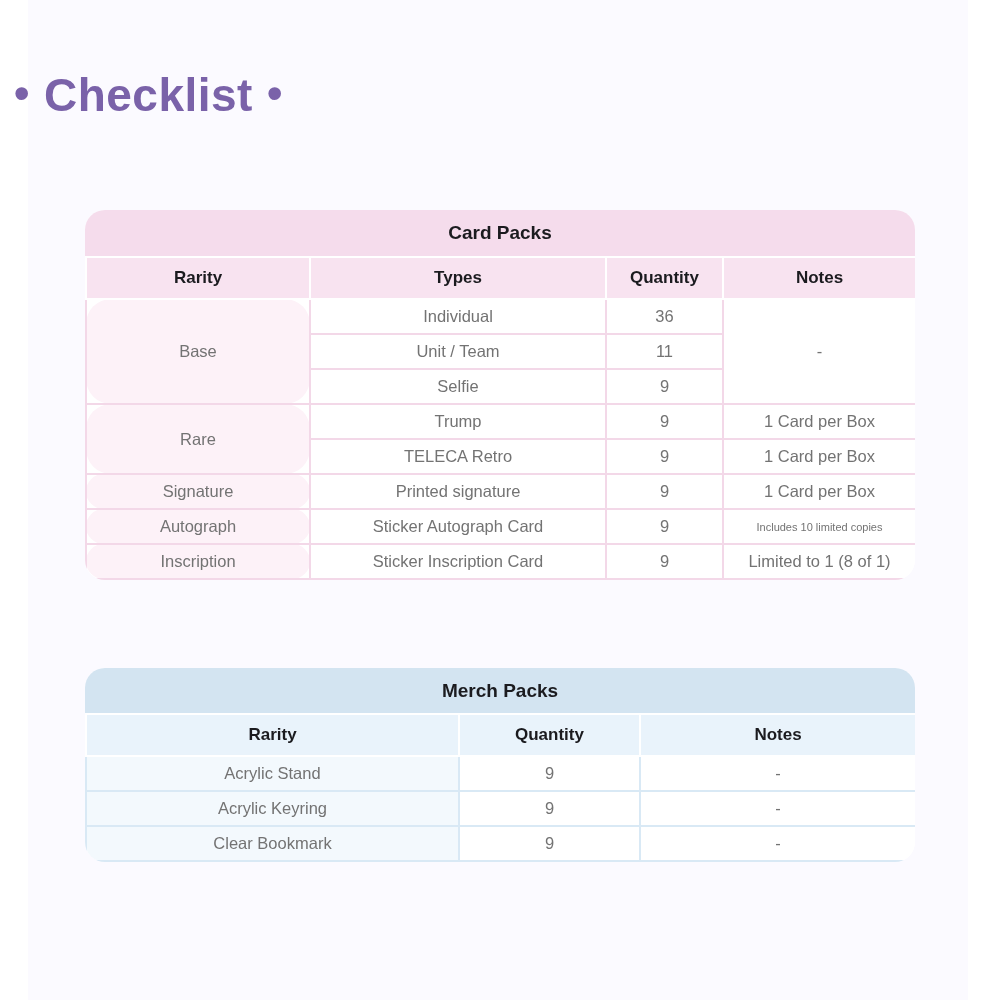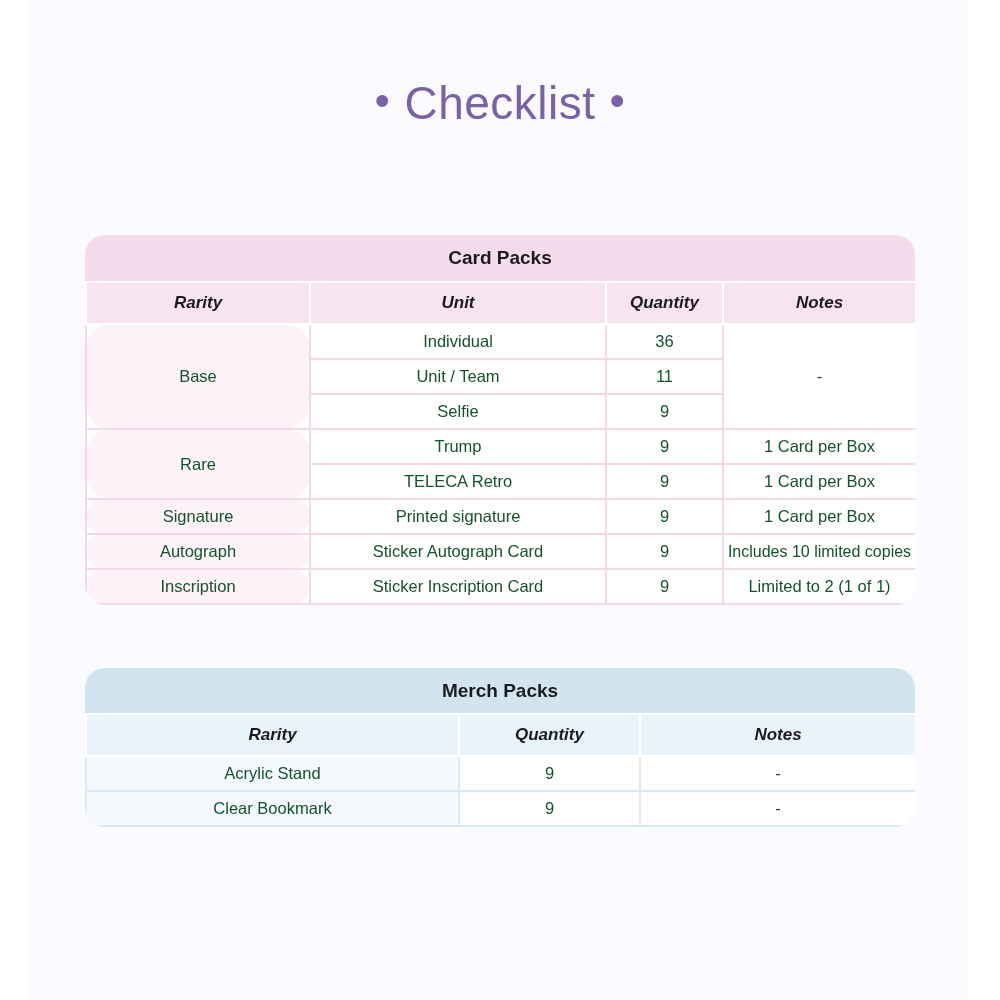--- a/index.html
+++ b/index.html
@@ -1,44 +1,44 @@
 <!DOCTYPE html>
 <html><head>
 <meta charset="utf-8">
 <style>
   * { margin:0; padding:0; box-sizing:border-box; }
   html,body { width:1000px; height:1000px; background:#ffffff; font-family:"Liberation Sans", sans-serif; }
   .stage { position:relative; width:1000px; height:1000px; background:#ffffff; overflow:hidden; }
   .canvas { position:absolute; left:28px; top:0; width:940px; height:1000px; background:#fbfaff; }
 
-  .page-title { position:absolute; left:0; top:76px; width:100%; text-align:center;
-    color:#7a62a9; font-weight:normal; font-size:46px; letter-spacing:0.5px; }
+  .page-title { position:absolute; left:0; top:68px; width:100%; text-align:left;
+    color:#7a62a9; font-weight:bold; font-size:46px; letter-spacing:0.5px; }
   .page-title .dot { font-size:44px; position:relative; top:-3px; margin:0 14px; }
 
   .table-card { position:absolute; left:85px; width:830px; border-radius:20px; overflow:hidden; background:#ffffff; }
-  .card-packs { top:210px;margin-top:25px; }
+  .card-packs { top:210px; }
   .merch-packs { top:668px; }
 
   .band { height:46px; display:flex; align-items:center; justify-content:center;
     font-weight:bold; font-size:19px; color:#1b1b1f; }
   .card-packs .band { background:#f5dcec; }
   .merch-packs .band { background:#d3e4f1; height:45px; }
 
   table { width:100%; border-collapse:collapse; table-layout:fixed; }
-  th { height:42px; font-size:17px; font-weight:bold; color:#1b1b1f; text-align:center;font-style:italic; }
+  th { height:42px; font-size:17px; font-weight:bold; color:#1b1b1f; text-align:center; }
   .card-packs th { background:#f8e3f0; border:2px solid #ffffff; }
   .merch-packs th { background:#e9f3fb; border:2px solid #ffffff; }
 
   td { height:35px; text-align:center; vertical-align:middle; font-size:16.5px;
-    color:#14532d; background:#ffffff; }
+    color:#737373; background:#ffffff; }
   .card-packs td { border:2px solid #f3d8e8; }
   .merch-packs td { border:2px solid #d9e9f5; }
   .card-packs td.rarity { background:#fdf2f8;border-radius:25px; }
   .merch-packs td.rarity { background:#f3f9fd; }
-  td.small { font-size:16px; }
+  td.small { font-size:11px; }
 </style>
 </head>
 <body>
 
 <div class="stage">
   <div class="canvas"></div>
 
   <div class="page-title">
     <span class="dot">•</span><span>Checklist</span><span class="dot">•</span>
   </div>
@@ -48,21 +48,21 @@
     <table>
       <colgroup>
           <col style="width:224px">
           <col style="width:296px">
           <col style="width:117px">
           <col style="width:193px">
         </colgroup>
       <thead>
         <tr>
           <th>Rarity</th>
-          <th>Unit</th>
+          <th>Types</th>
           <th>Quantity</th>
           <th>Notes</th>
         </tr>
       </thead>
       <tbody>
         <tr>
           <td class="rarity" rowspan="3">Base</td>
           <td>Individual</td>
           <td>36</td>
           <td rowspan="3">-</td>
@@ -95,21 +95,21 @@
         <tr>
           <td class="rarity">Autograph</td>
           <td>Sticker Autograph Card</td>
           <td>9</td>
           <td class="small">Includes 10 limited copies</td>
         </tr>
         <tr>
           <td class="rarity">Inscription</td>
           <td>Sticker Inscription Card</td>
           <td>9</td>
-          <td>Limited to 2 (1 of 1)</td>
+          <td>Limited to 1 (8 of 1)</td>
         </tr>
       </tbody>
     </table>
   </div>
 
   <div class="table-card merch-packs">
     <div class="band">Merch Packs</div>
     <table>
       <colgroup>
           <col style="width:373px">
@@ -123,20 +123,25 @@
           <th>Notes</th>
         </tr>
       </thead>
       <tbody>
         <tr>
           <td class="rarity">Acrylic Stand</td>
           <td>9</td>
           <td>-</td>
         </tr>
         <tr>
+          <td class="rarity">Acrylic Keyring</td>
+          <td>9</td>
+          <td>-</td>
+        </tr>
+        <tr>
           <td class="rarity">Clear Bookmark</td>
           <td>9</td>
           <td>-</td>
         </tr>
       </tbody>
     </table>
   </div>
 </div>
 
 </body></html>

